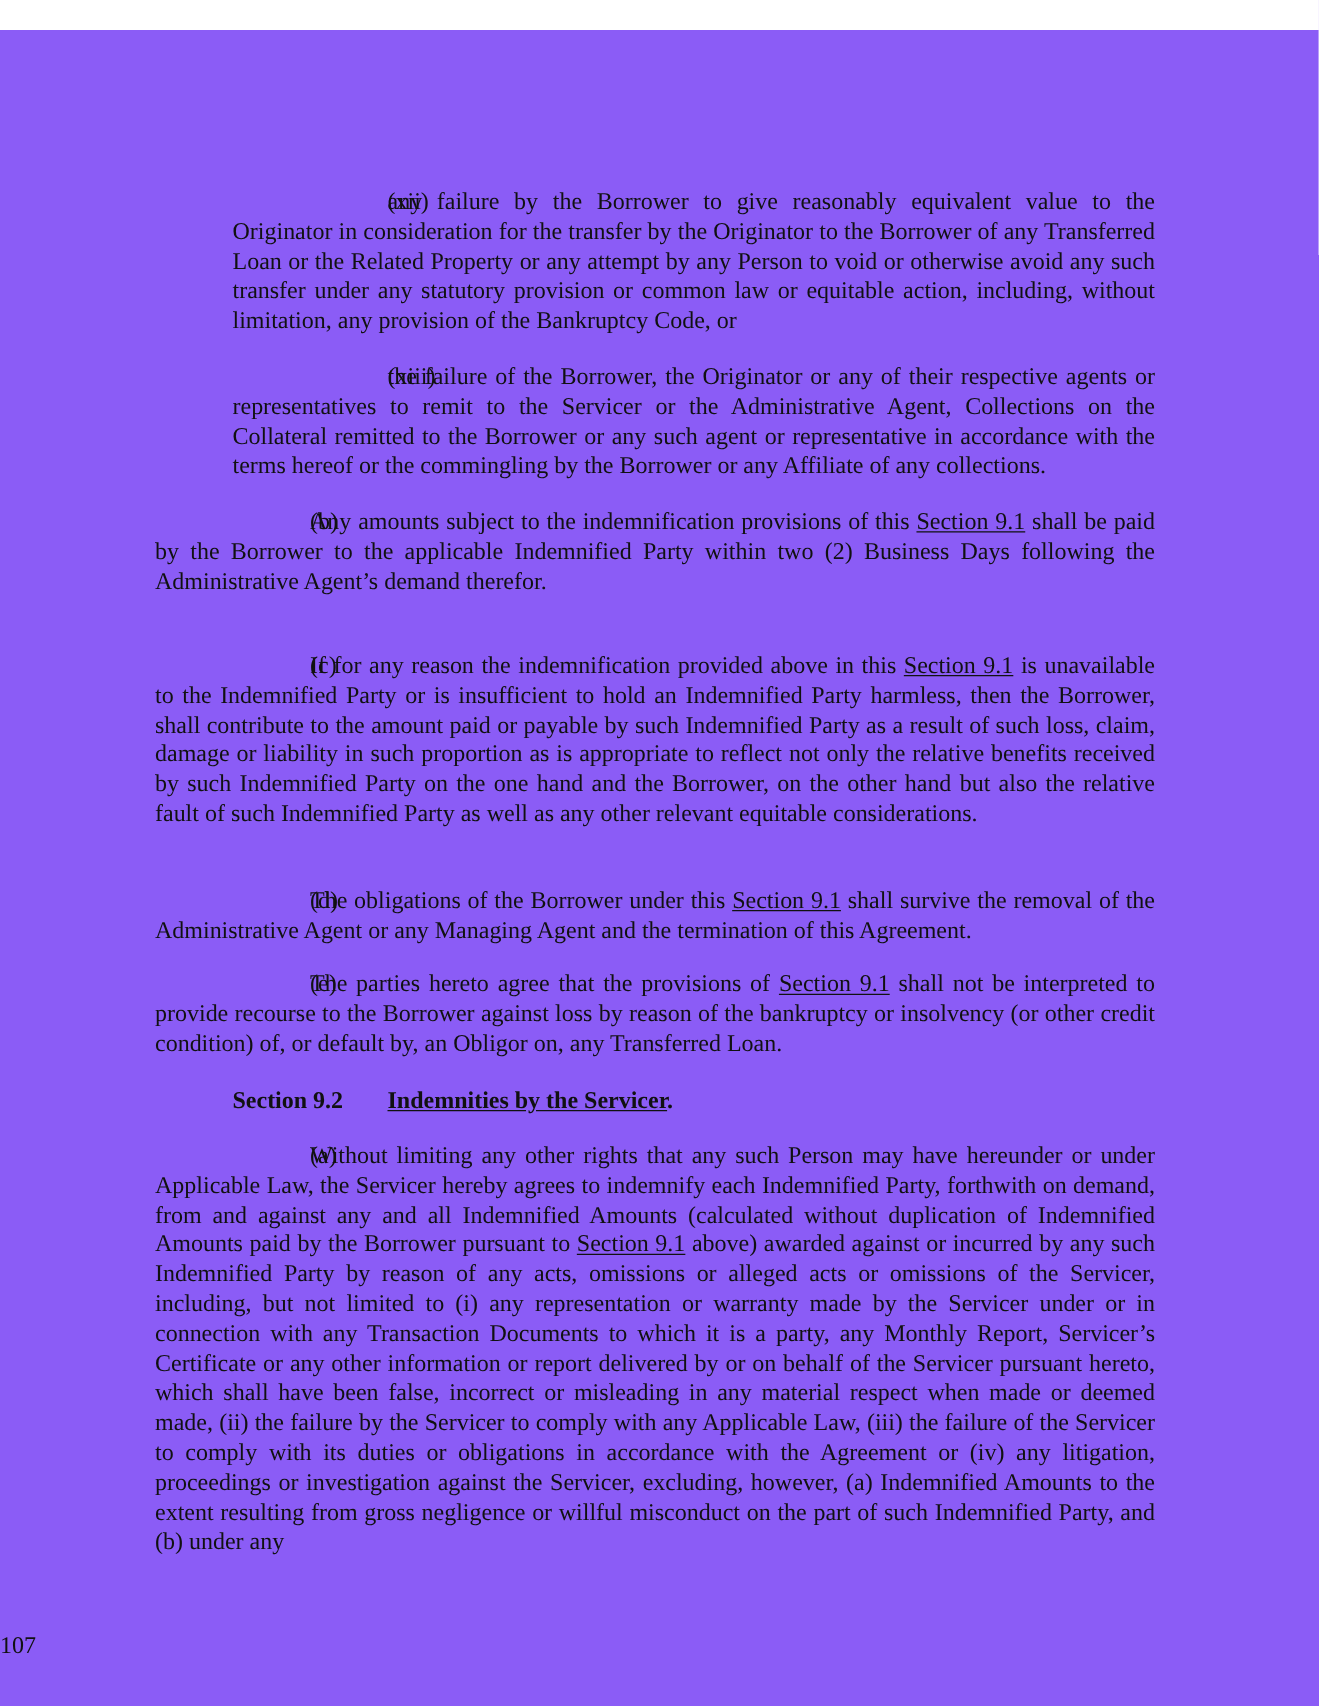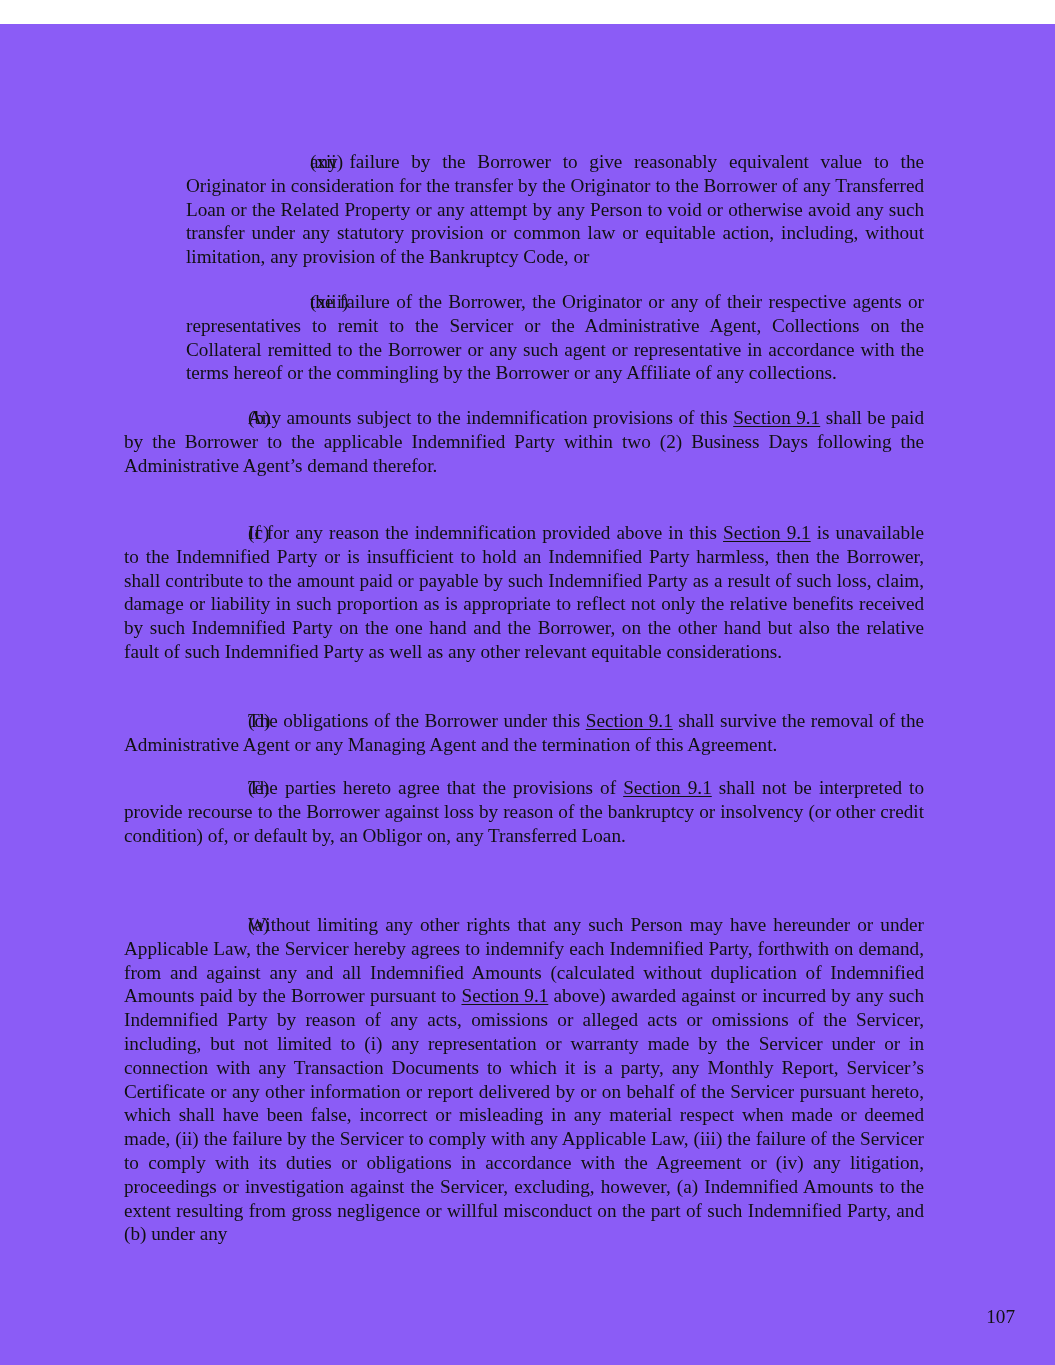--- a/index.html
+++ b/index.html
@@ -8,37 +8,38 @@
     position: absolute; left: 0; top: 0; width: 1055px; height: 1365px; background: #8b5cf6;
     font-family: Liberation Serif, serif; color: #111; font-size: 19.2px; line-height: 23.8px; margin-top: 24px;
   }
   .p { position: absolute; text-align: justify; text-align-last: left; margin: 0; }
   .ind { left: 186px; width: 738px; }
   .full { left: 124px; width: 800px; }
   .lbl { display: inline-block; }
   .u { text-decoration: underline; text-underline-offset: 2px; }
   .heading { position: absolute; left: 186px; top: 845px; font-weight: bold; margin: 0; }
   .heading .num { display: inline-block; width: 124px; }
-  .pagenum { position: absolute; left: 0; width: 1015px; text-align: right; top: 1281px; margin: 0; }
+  .pagenum { position: absolute; left: 0; width: 1015px; text-align: left; top: 1281px; margin: 0; }
 </style>
 </head>
 <body>
 
 <div class="page">
 
   <p class="p ind" style="top:126px; text-indent:62px;"><span class="lbl" style="width:62px">(xii)</span><span>any failure by the Borrower to give reasonably equivalent value to the Originator in consideration for the transfer by the Originator to the Borrower of any Transferred Loan or the Related Property or any attempt by any Person to void or otherwise avoid any such transfer under any statutory provision or common law or equitable action, including, without limitation, any provision of the Bankruptcy Code, or</span></p>
 
   <p class="p ind" style="top:266px; text-indent:62px;"><span class="lbl" style="width:62px">(xiii)</span><span>the failure of the Borrower, the Originator or any of their respective agents or representatives to remit to the Servicer or the Administrative Agent, Collections on the Collateral remitted to the Borrower or any such agent or representative in accordance with the terms hereof or the commingling by the Borrower or any Affiliate of any collections.</span></p>
 
   <p class="p full" style="top:382px; text-indent:62px;"><span class="lbl" style="width:62px">(b)</span><span>Any amounts subject to the indemnification provisions of this </span><span class="u">Section 9.1</span><span> shall be paid by the Borrower to the applicable Indemnified Party within two (2) Business Days following the Administrative Agent’s demand therefor.</span></p>
 
   <p class="p full" style="top:497px; text-indent:62px;"><span class="lbl" style="width:62px">(c)</span><span>If for any reason the indemnification provided above in this </span><span class="u">Section 9.1</span><span> is unavailable to the Indemnified Party or is insufficient to hold an Indemnified Party harmless, then the Borrower, shall contribute to the amount paid or payable by such Indemnified Party as a result of such loss, claim, damage or liability in such proportion as is appropriate to reflect not only the relative benefits received by such Indemnified Party on the one hand and the Borrower, on the other hand but also the relative fault of such Indemnified Party as well as any other relevant equitable considerations.</span></p>
 
   <p class="p full" style="top:685px; text-indent:62px;"><span class="lbl" style="width:62px">(d)</span><span>The obligations of the Borrower under this </span><span class="u">Section 9.1</span><span> shall survive the removal of the Administrative Agent or any Managing Agent and the termination of this Agreement.</span></p>
 
   <p class="p full" style="top:752px; text-indent:62px;"><span class="lbl" style="width:62px">(e)</span><span>The parties hereto agree that the provisions of </span><span class="u">Section 9.1</span><span> shall not be interpreted to provide recourse to the Borrower against loss by reason of the bankruptcy or insolvency (or other credit condition) of, or default by, an Obligor on, any Transferred Loan.</span></p>
 
+  <p class="heading"><span class="num">Section 9.2</span><span class="u">Indemnities by the Servicer</span><span>.</span></p>
 
   <p class="p full" style="top:889px; text-indent:62px;"><span class="lbl" style="width:62px">(a)</span><span>Without limiting any other rights that any such Person may have hereunder or under Applicable Law, the Servicer hereby agrees to indemnify each Indemnified Party, forthwith on demand, from and against any and all Indemnified Amounts (calculated without duplication of Indemnified Amounts paid by the Borrower pursuant to </span><span class="u">Section 9.1</span><span> above) awarded against or incurred by any such Indemnified Party by reason of any acts, omissions or alleged acts or omissions of the Servicer, including, but not limited to (i) any representation or warranty made by the Servicer under or in connection with any Transaction Documents to which it is a party, any Monthly Report, Servicer’s Certificate or any other information or report delivered by or on behalf of the Servicer pursuant hereto, which shall have been false, incorrect or misleading in any material respect when made or deemed made, (ii) the failure by the Servicer to comply with any Applicable Law, (iii) the failure of the Servicer to comply with its duties or obligations in accordance with the Agreement or (iv) any litigation, proceedings or investigation against the Servicer, excluding, however, (a) Indemnified Amounts to the extent resulting from gross negligence or willful misconduct on the part of such Indemnified Party, and (b) under any</span></p>
 
   <p class="pagenum">107</p>
 
 </div>
 
 </body></html>

